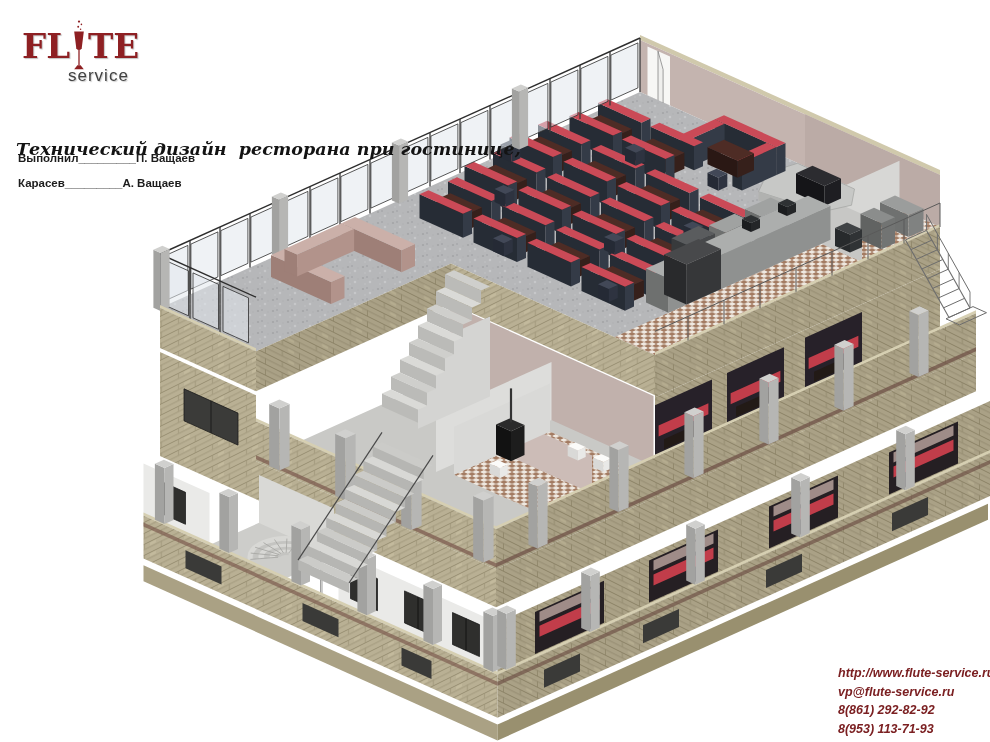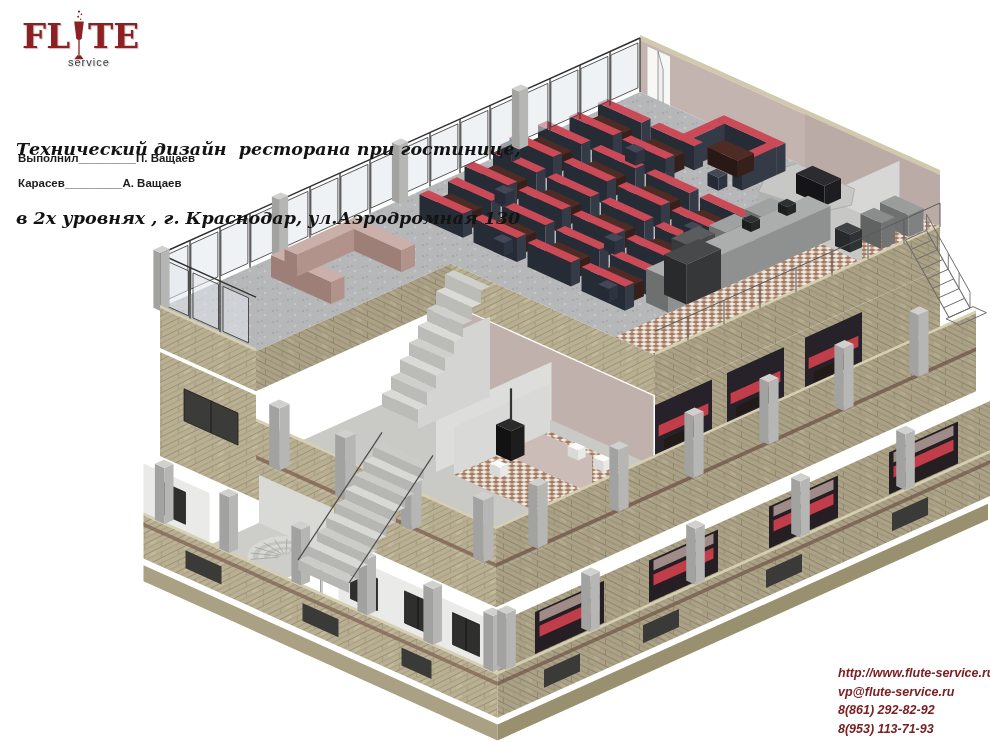--- a/index.html
+++ b/index.html
@@ -1,25 +1,25 @@
 <!DOCTYPE html>
 <html><head>
 <meta charset="utf-8">
 <style>
   html,body{margin:0;padding:0;background:#ffffff;}
   .page{position:relative;width:990px;height:742px;background:#fff;overflow:hidden;
         font-family:"Liberation Sans",sans-serif;}
   #bld{position:absolute;left:0;top:0;}
   
-  .logo{position:absolute;left:22px;top:8px;width:150px;height:84px;}
+  .logo{position:absolute;left:22px;top:18px;width:150px;height:84px;}
   .brand{position:relative;color:#8e2023;font-family:"DejaVu Serif",serif;
          font-weight:bold;font-size:34px;letter-spacing:0px;line-height:46px;
          text-shadow:1px 1px 1px rgba(120,120,120,.45);}
   .brand .glass{vertical-align:-16px;margin:0 1px;}
-  .service{position:absolute;left:46px;top:48px;font-size:11px;color:#414141;
+  .service{position:absolute;left:46px;top:48px;font-size:17px;color:#414141;
            letter-spacing:1px;text-shadow:1px 1px 1px rgba(150,150,150,.5);}
   
   .title{position:absolute;left:16px;top:92px;color:#131313;
          font-family:"DejaVu Serif",serif;font-style:italic;font-weight:bold;
          font-size:17.5px;line-height:23px;white-space:pre;}
   
   .approvals{position:absolute;left:18px;top:152px;font-size:11.5px;color:#1d1d1d;font-weight:bold;}
   .approval-row{margin-bottom:13px;white-space:pre;}
   
   .contacts{position:absolute;left:838px;top:664px;color:#7b2022;
@@ -593,21 +593,20 @@
         <circle cx="12" cy="12" r="0.9" fill="#8e2023"></circle>
         <path d="M4,15 L16,15 L13.4,36 Q10,40 6.6,36 Z" fill="#8e2023"></path>
         <rect x="9.2" y="38" width="1.6" height="19" fill="#8e2023"></rect>
         <path d="M4,62 L16,62 L12,57 L8,57 Z" fill="#8e2023"></path>
       </svg><span>TE</span></div>
     <div class="service">service</div>
   </div>
 
   <div class="title">
     <div>Технический дизайн  ресторана при гостинице,</div>
-    <div>в 2х уровнях , г. Краснодар, ул.Аэродромная 130</div>
   </div>
 
   <div class="approvals">
     <div class="approval-row"><span>Выполнил</span><span>_________</span><span>П. Ващаев</span></div>
     <div class="approval-row"><span>Карасев</span><span>_________</span><span>А. Ващаев</span></div>
   </div>
 
   <div class="contacts">
     <div>http://www.flute-service.ru</div>
     <div>vp@flute-service.ru</div>

